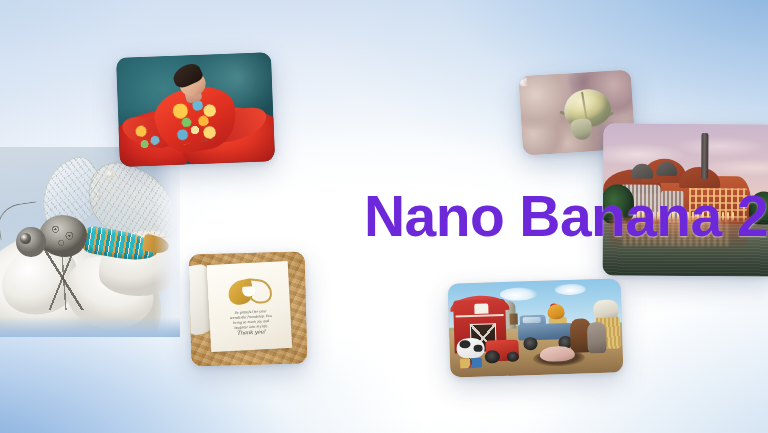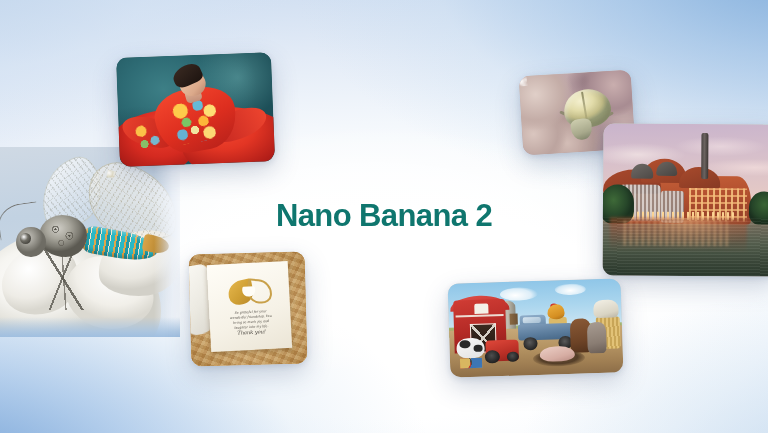--- a/index.html
+++ b/index.html
@@ -695,27 +695,27 @@
   }
   .dfly-fadeB {
     position: absolute; left: 0; bottom: 0; width: 100%; height: 20px;
     background: linear-gradient(180deg, rgba(200,216,234,0) 0%, rgba(167,196,226,0.85) 70%, rgba(160,191,224,1) 100%);
   }
 
   
   .title {
     position: absolute;
     left: 0; top: 188px; width: 768px;
-    text-align: center;
+    text-align: right;
     font-family: "Liberation Sans", sans-serif;
     font-weight: 700;
-    font-size: 31px;
+    font-size: 57px;
     line-height: 56px;
     letter-spacing: -0.6px;
-    color: #0f766e;
+    color: #6d28d9;
     z-index: 40;
     text-shadow: 0 1px 2px rgba(255,255,255,0.55);
   }
 </style>
 </head>
 <body>
 
 <div class="stage">
 
   <div class="bg-base"></div>

